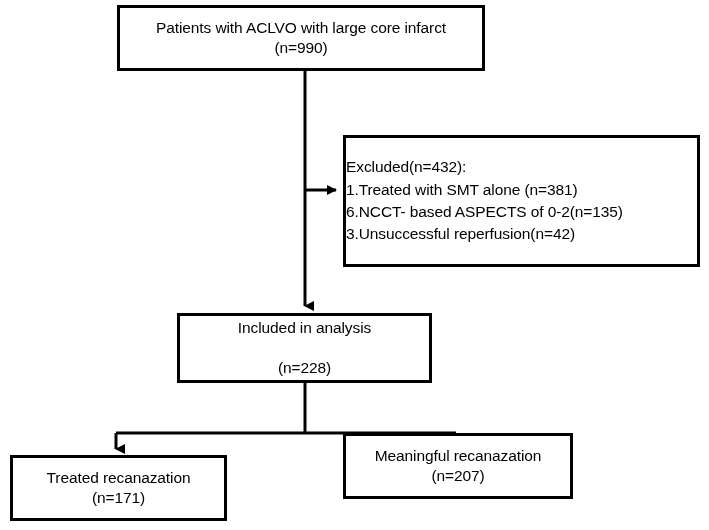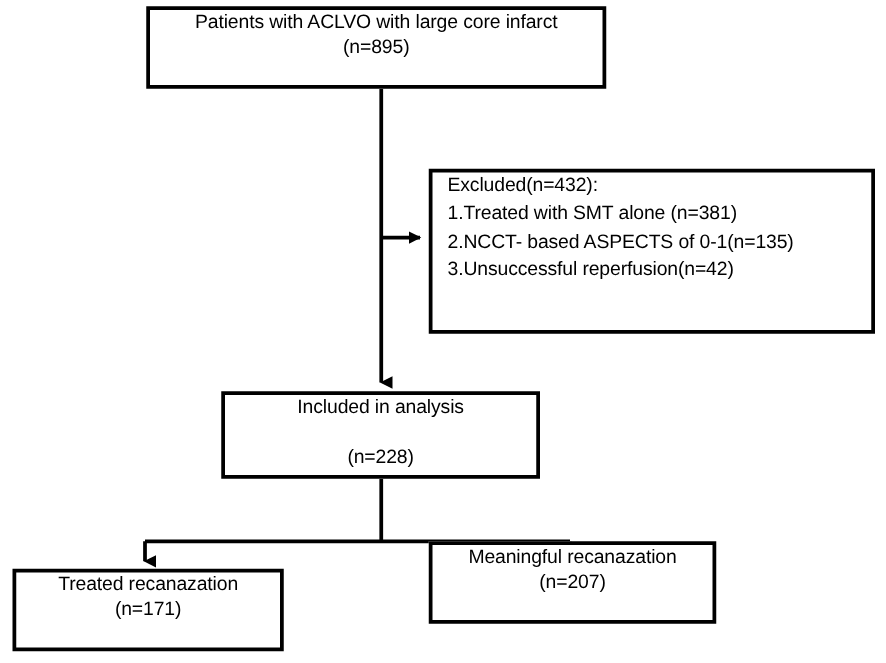--- a/index.html
+++ b/index.html
@@ -27,29 +27,29 @@
     width: 709px;
     height: 530px;
   }
   .node-box {
     position: absolute;
     box-sizing: border-box;
     border: 3px solid #000000;
     background: #ffffff;
     display: flex;
     flex-direction: column;
+    justify-content: center;
   }
   .node-box.centered {
     align-items: center;
     text-align: center;
   }
   .node-box.left-aligned {
     align-items: flex-start;
     text-align: left;
-    padding-left: 12px;
   }
   .node-line {
     font-size: 15.5px;
     line-height: 1.32;
     font-weight: 400;
     color: #000000;
     white-space: nowrap;
     letter-spacing: -0.1px;
   }
   .node-box.left-aligned .node-line {
@@ -85,27 +85,27 @@
 
     <line x1="116" y1="433" x2="456" y2="433" stroke="#000000" stroke-width="3"></line>
 
     <line x1="116" y1="433" x2="116" y2="449" stroke="#000000" stroke-width="3" marker-end="url(#arrowhead-down)"></line>
 
     <line x1="456" y1="433" x2="456" y2="449" stroke="#000000" stroke-width="3" marker-end="url(#arrowhead-down)"></line>
   </svg>
 
   <div id="box-source" class="node-box centered">
     <div class="node-line">Patients with ACLVO with large core infarct</div>
-    <div class="node-line">(n=895)</div>
+    <div class="node-line">(n=990)</div>
   </div>
 
   <div id="box-excluded" class="node-box left-aligned">
     <div class="node-line">Excluded(n=432):</div>
     <div class="node-line">1.Treated with SMT alone (n=381)</div>
-    <div class="node-line">2.NCCT- based ASPECTS of 0-1(n=135)</div>
+    <div class="node-line">6.NCCT- based ASPECTS of 0-2(n=135)</div>
     <div class="node-line">3.Unsuccessful reperfusion(n=42)</div>
   </div>
 
   <div id="box-included" class="node-box centered">
     <div class="node-line">Included in analysis</div>
     <div class="node-line">(n=228)</div>
   </div>
 
   <div id="box-futile" class="node-box centered">
     <div class="node-line">Treated recanazation</div>

